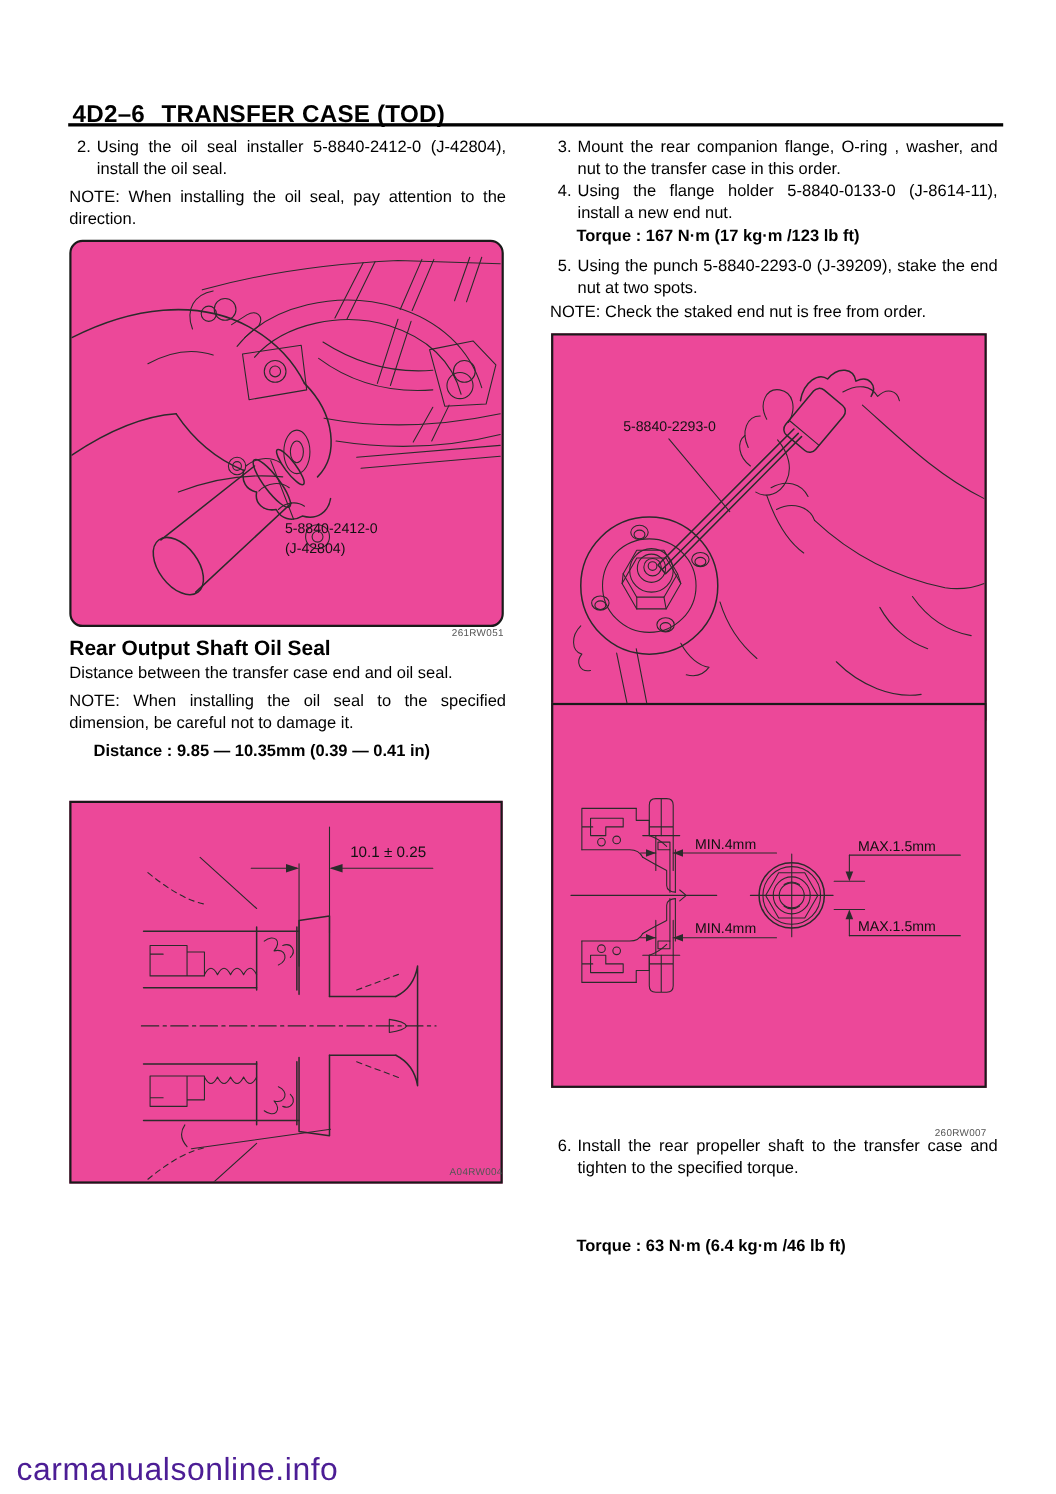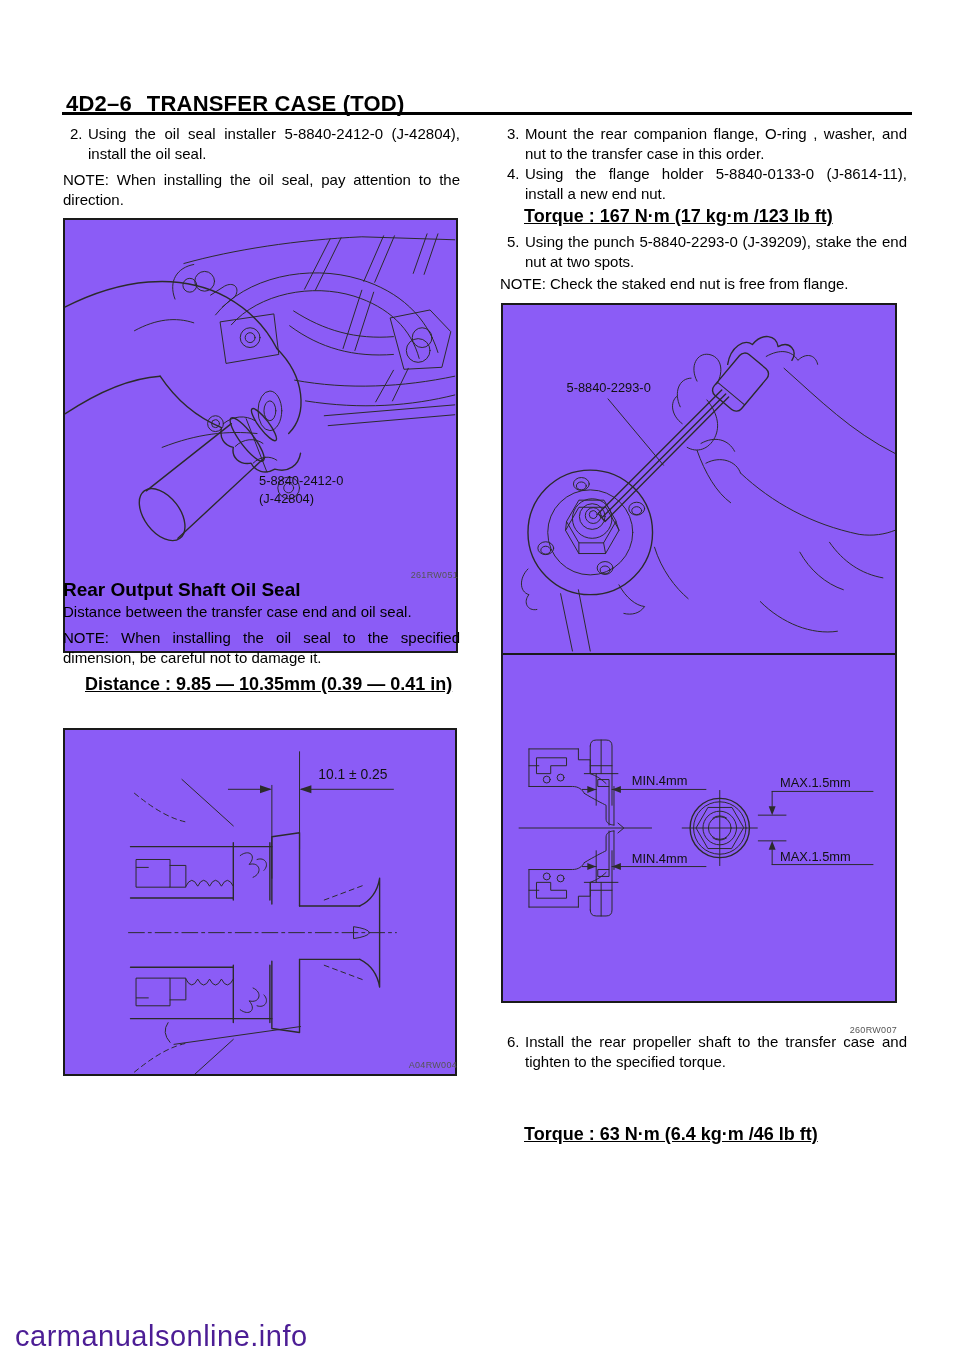--- a/index.html
+++ b/index.html
@@ -9,24 +9,24 @@
     -webkit-font-smoothing:antialiased;
   }
   .abs{position:absolute;}
   .body-text{font-size:15px;line-height:20px;text-align:justify;}
   .step{display:flex;}
   .step-num{flex:0 0 25px;padding-left:7px;box-sizing:border-box;}
   .step-body{flex:1 1 auto;}
   .page-header{left:66px;top:91px;display:flex;gap:15px;font-size:22px;font-weight:bold;letter-spacing:0.2px;}
   .header-rule{left:62px;top:112px;width:850px;height:3px;background:#000;}
   .section-heading{left:63px;top:579px;font-size:19px;font-weight:bold;}
-  .fig{position:absolute;border:2px solid #1a1a1a;background:#8b5cf6;box-sizing:border-box;}
+  .fig{position:absolute;border:2px solid #1a1a1a;background:#ec4899;box-sizing:border-box;}
   .fig svg{display:block;}
   .fig-id{position:absolute;font-size:9px;color:#555;text-align:right;letter-spacing:0.3px;}
-  .spec{font-size:18px;font-weight:bold;text-decoration:underline;}
+  .spec{font-size:15px;font-weight:bold;}
   .watermark{left:15px;top:1320px;width:943px;font-size:29px;color:#4c1d95;letter-spacing:0.5px;}
   
   .ln{fill:none;stroke:#2b2b2b;stroke-width:1.4;stroke-linecap:round;stroke-linejoin:round;}
   .lt{fill:none;stroke:#2b2b2b;stroke-width:1;stroke-linecap:round;stroke-linejoin:round;}
   .fl{fill:#2b2b2b;stroke:none;}
   .svgtext{font-family:"Liberation Sans", sans-serif;font-size:13px;fill:#111;}
   .svgtext-dim{font-family:"Liberation Sans", sans-serif;font-size:14px;fill:#111;}
 </style>
 </head>
 <body>
@@ -37,21 +37,21 @@
 </div>
 <div class="abs header-rule"></div>
 
 <div class="abs body-text step" style="left:63px;top:124px;width:397px;">
   <span class="step-num">2.</span>
   <div class="step-body">Using the oil seal installer 5-8840-2412-0 (J-42804), install the oil seal.</div>
 </div>
 
 <div class="abs body-text" style="left:63px;top:170px;width:397px;">NOTE: When installing the oil seal, pay attention to the direction.</div>
 
-<div class="fig" style="left:63px;top:218px;width:395px;height:435px;">
+<div class="fig" style="left:63px;top:218px;width:395px;height:352px;border-radius:12px;">
   <svg width="391" height="346" viewBox="0 0 395 350">
 
     <path class="lt" d="M120,44 C170,30 235,20 300,17 L394,20"></path>
     <path class="lt" d="M268,19 L242,70 M279,18 L253,71 M322,16 L302,62 M333,16 L313,63 M366,14 L352,54 M377,14 L363,55"></path>
     <path class="lt" d="M152,96 C182,58 246,44 298,60 C338,72 366,98 377,134"></path>
     <path class="lt" d="M168,106 C196,74 250,64 292,77 C327,88 350,110 358,140"></path>
     <circle class="lt" cx="126" cy="66" r="7"></circle>
       <circle class="lt" cx="141" cy="62" r="10"></circle>
     <path class="lt" d="M111,80 C104,62 113,48 130,45"></path>
     <path class="lt" d="M147,76 L161,67 C170,62 177,68 172,77 L159,88"></path>
@@ -149,21 +149,21 @@
   <div class="step-body">Using the flange holder 5-8840-0133-0 (J-8614-11), install a new end nut.</div>
 </div>
 
 <div class="abs spec" style="left:524px;top:206px;">Torque : 167 N·m (17 kg·m /123 lb ft)</div>
 
 <div class="abs body-text step" style="left:500px;top:232px;width:407px;">
   <span class="step-num">5.</span>
   <div class="step-body">Using the punch 5-8840-2293-0 (J-39209), stake the end nut at two spots.</div>
 </div>
 
-<div class="abs body-text" style="left:500px;top:274px;width:407px;text-align:left;">NOTE: Check the staked end nut is free from flange.</div>
+<div class="abs body-text" style="left:500px;top:274px;width:407px;text-align:left;">NOTE: Check the staked end nut is free from order.</div>
 
 <div class="fig" style="left:501px;top:303px;width:396px;height:352px;">
   <svg width="392" height="348" viewBox="0 0 396 352">
 
     <circle class="ln" cx="88" cy="230" r="63"></circle>
     <circle class="lt" cx="88" cy="230" r="43"></circle>
     <ellipse class="lt" cx="79" cy="181" rx="8" ry="6.5"></ellipse>
       <ellipse class="lt" cx="79" cy="183" rx="5" ry="4"></ellipse>
     <ellipse class="lt" cx="135" cy="206" rx="8" ry="6.5"></ellipse>
       <ellipse class="lt" cx="135" cy="208" rx="5" ry="4"></ellipse>
@@ -204,21 +204,21 @@
     <path class="lt" d="M240,170 C272,200 312,222 360,232 C374,234 386,232 396,228"></path>
     <path class="lt" d="M330,240 C344,260 362,272 384,276 M300,250 C310,268 326,282 344,288"></path>
     <path class="lt" d="M260,300 C282,322 312,334 338,330"></path>
 
     <path class="lt" d="M106,95 L162,162"></path>
     <text class="svgtext" x="64" y="88">5-8840-2293-0</text>
   </svg>
 </div>
 <div class="fig-id" style="left:501px;top:657px;width:396px;margin-top:40px;">266RW028</div>
 
-<div class="fig" style="left:501px;top:653px;width:396px;height:350px;">
+<div class="fig" style="left:501px;top:639px;width:396px;height:350px;">
   <svg width="392" height="346" viewBox="0 0 396 350">
     <defs>
       <g id="f4half">
 
         <path class="lt" d="M88,92 Q88,86 94,86 H104 Q110,86 110,92 V120 M88,92 V120 M88,112 H110 M99,86 V120"></path>
         <path class="lt" d="M82,120 H116"></path>
         <path class="lt" d="M26,95 H76 M26,95 V133 M26,112 H36"></path>
         <path class="lt" d="M76,95 V106 H88 V120"></path>
         <path class="lt" d="M34,104 H64 V112 H48 V120 H34 Z"></path>
         <circle class="lt" cx="44" cy="126" r="3.5"></circle>

